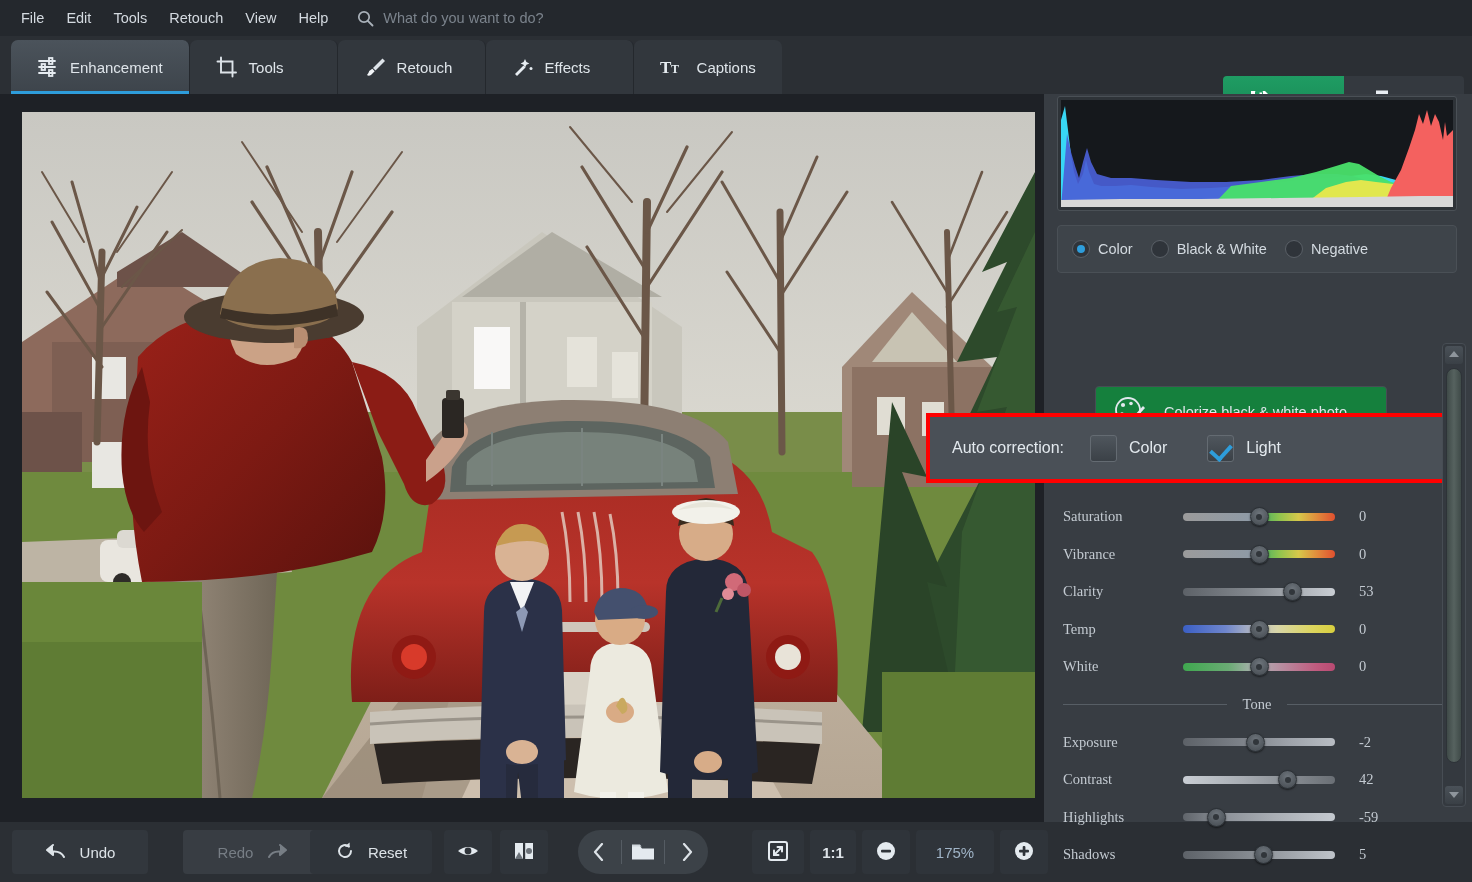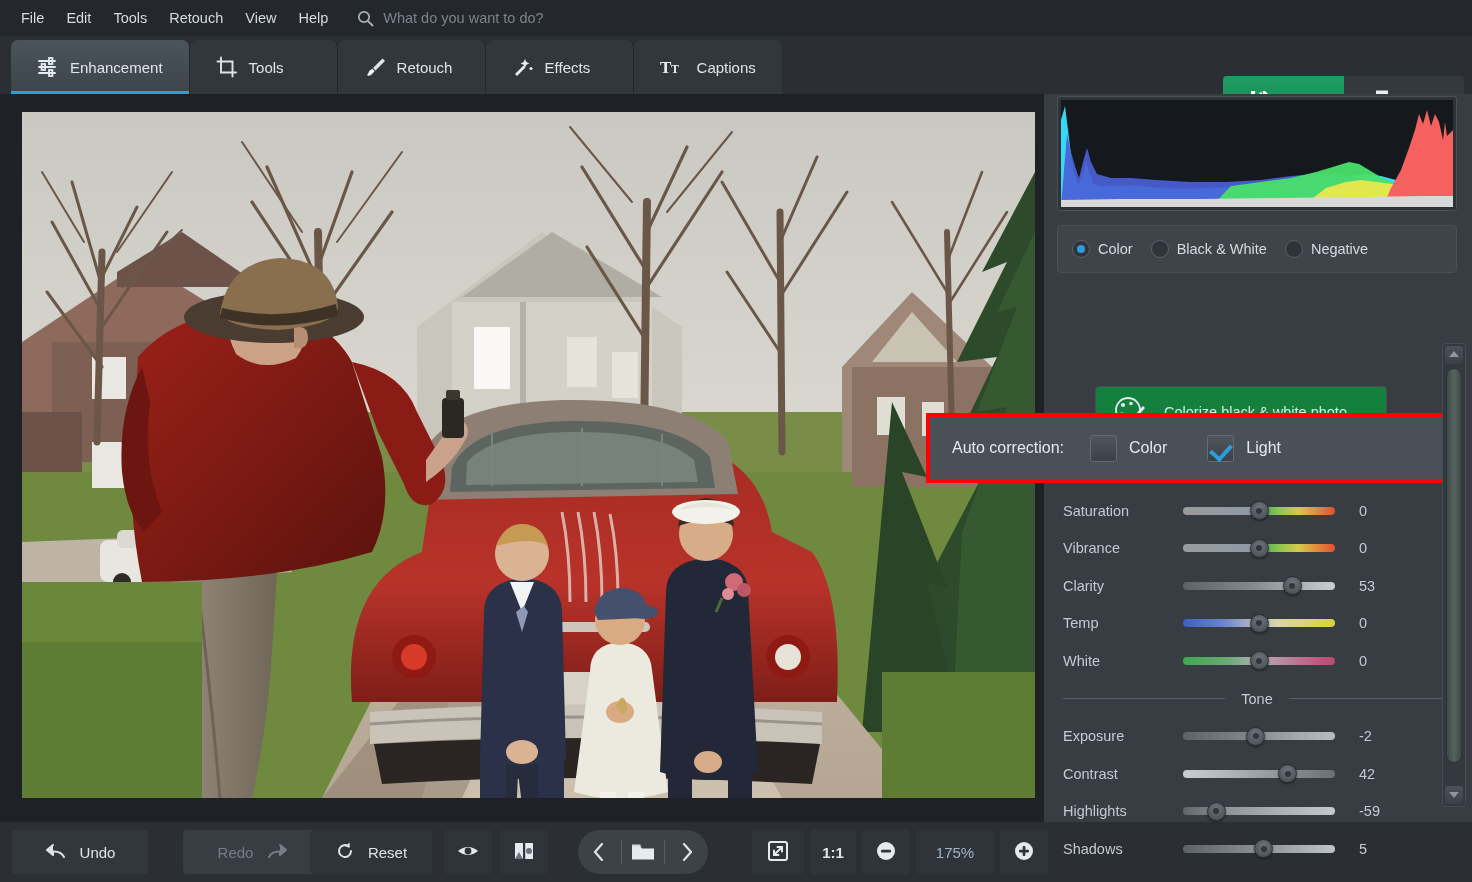--- a/index.html
+++ b/index.html
@@ -129,21 +129,21 @@
     background:linear-gradient(#4f565d,#3b4147); border:1px solid #646b72;
     position:relative; flex:none;
   }
   .chk.on::after {
     content:""; position:absolute; left:6px; top:4px; width:10px; height:16px;
     border:solid #2e9ddb; border-width:0 4px 4px 0; transform:rotate(42deg);
   }
   .chkwrap .cl2 { font-size:16px; color:#e3e9ee; }
 
   
-  .sliders { position:absolute; left:0; top:155px; width:400px; }
+  .sliders { position:absolute; left:0; top:161px; width:400px;font-family:Liberation Serif, serif; }
   .srow { display:flex; align-items:center; height:37.5px; }
   .sname { width:126px; font-size:14.5px; color:#c3cad1; padding-left:6px; }
   .strack {
     position:relative; width:152px; height:8px; border-radius:4px;
     background:#8a9098;
   }
   .sknob {
     position:absolute; top:50%; width:19px; height:19px; margin-top:-9.5px; margin-left:-9.5px;
     border-radius:50%; background:radial-gradient(circle at 50% 35%, #6e757c, #42484e);
     border:1px solid #2c3136;

